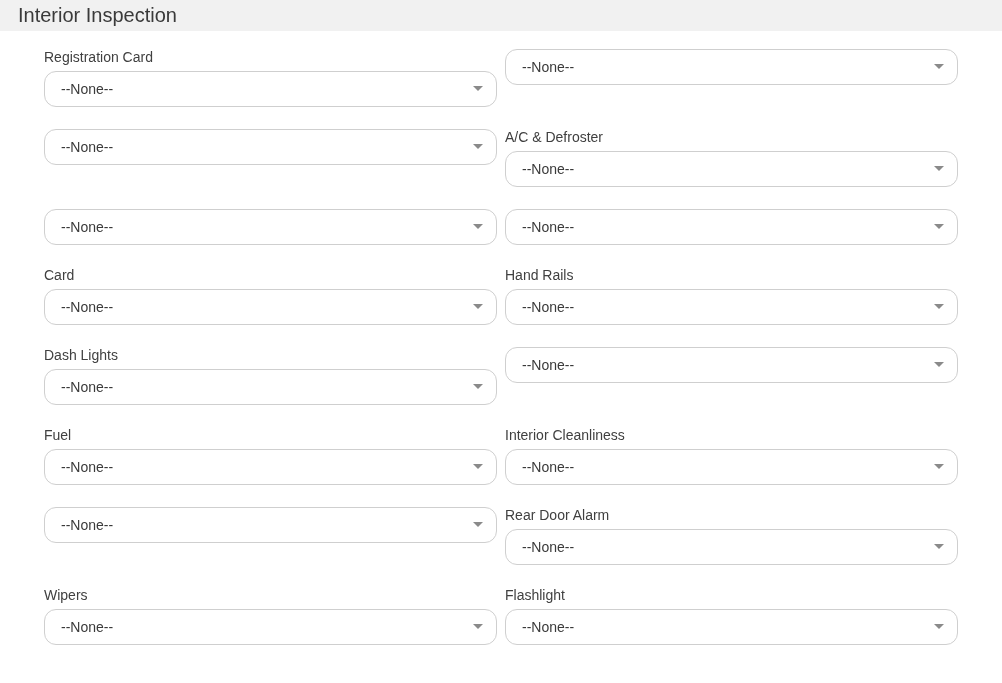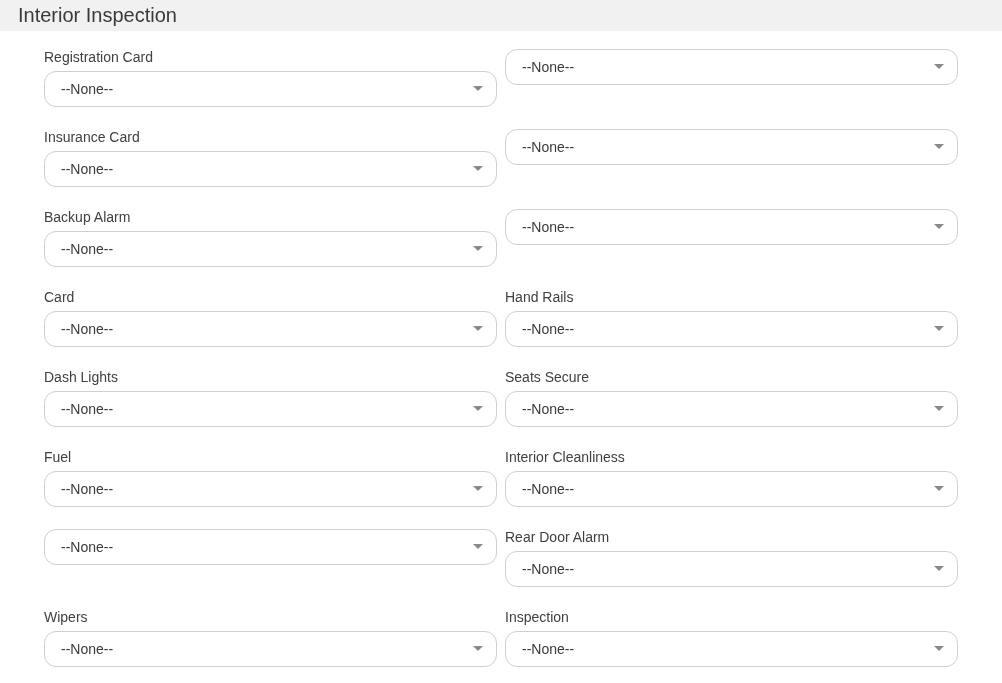--- a/index.html
+++ b/index.html
@@ -90,43 +90,42 @@
         <span class="select-value">--None--</span>
         <span class="select-icon">
           <svg width="12" height="8" viewBox="0 0 12 8">
               <path d="M1 1 L6 6 L11 1 Z" fill="#8a8a8a"></path>
             </svg>
         </span>
       </div>
     </div>
 
     <div class="field">
-      <label class="field-label">Insurance Card</label>
-      <div class="select-wrap">
-        <span class="select-value">--None--</span>
-        <span class="select-icon">
-          <svg width="12" height="8" viewBox="0 0 12 8">
-              <path d="M1 1 L6 6 L11 1 Z" fill="#8a8a8a"></path>
-            </svg>
-        </span>
-      </div>
-    </div>
-    <div class="field">
-      <div class="select-wrap">
-        <span class="select-value">--None--</span>
-        <span class="select-icon">
-          <svg width="12" height="8" viewBox="0 0 12 8">
-              <path d="M1 1 L6 6 L11 1 Z" fill="#8a8a8a"></path>
-            </svg>
-        </span>
-      </div>
-    </div>
-
-    <div class="field">
-      <label class="field-label">Backup Alarm</label>
+      <div class="select-wrap">
+        <span class="select-value">--None--</span>
+        <span class="select-icon">
+          <svg width="12" height="8" viewBox="0 0 12 8">
+              <path d="M1 1 L6 6 L11 1 Z" fill="#8a8a8a"></path>
+            </svg>
+        </span>
+      </div>
+    </div>
+    <div class="field">
+      <label class="field-label">A/C &amp; Defroster</label>
+      <div class="select-wrap">
+        <span class="select-value">--None--</span>
+        <span class="select-icon">
+          <svg width="12" height="8" viewBox="0 0 12 8">
+              <path d="M1 1 L6 6 L11 1 Z" fill="#8a8a8a"></path>
+            </svg>
+        </span>
+      </div>
+    </div>
+
+    <div class="field">
       <div class="select-wrap">
         <span class="select-value">--None--</span>
         <span class="select-icon">
           <svg width="12" height="8" viewBox="0 0 12 8">
               <path d="M1 1 L6 6 L11 1 Z" fill="#8a8a8a"></path>
             </svg>
         </span>
       </div>
     </div>
     <div class="field">
@@ -168,21 +167,20 @@
       <div class="select-wrap">
         <span class="select-value">--None--</span>
         <span class="select-icon">
           <svg width="12" height="8" viewBox="0 0 12 8">
               <path d="M1 1 L6 6 L11 1 Z" fill="#8a8a8a"></path>
             </svg>
         </span>
       </div>
     </div>
     <div class="field">
-      <label class="field-label">Seats Secure</label>
       <div class="select-wrap">
         <span class="select-value">--None--</span>
         <span class="select-icon">
           <svg width="12" height="8" viewBox="0 0 12 8">
               <path d="M1 1 L6 6 L11 1 Z" fill="#8a8a8a"></path>
             </svg>
         </span>
       </div>
     </div>
 
@@ -236,21 +234,21 @@
       <div class="select-wrap">
         <span class="select-value">--None--</span>
         <span class="select-icon">
           <svg width="12" height="8" viewBox="0 0 12 8">
               <path d="M1 1 L6 6 L11 1 Z" fill="#8a8a8a"></path>
             </svg>
         </span>
       </div>
     </div>
     <div class="field">
-      <label class="field-label">Inspection</label>
+      <label class="field-label">Flashlight</label>
       <div class="select-wrap">
         <span class="select-value">--None--</span>
         <span class="select-icon">
           <svg width="12" height="8" viewBox="0 0 12 8">
               <path d="M1 1 L6 6 L11 1 Z" fill="#8a8a8a"></path>
             </svg>
         </span>
       </div>
     </div>
 

